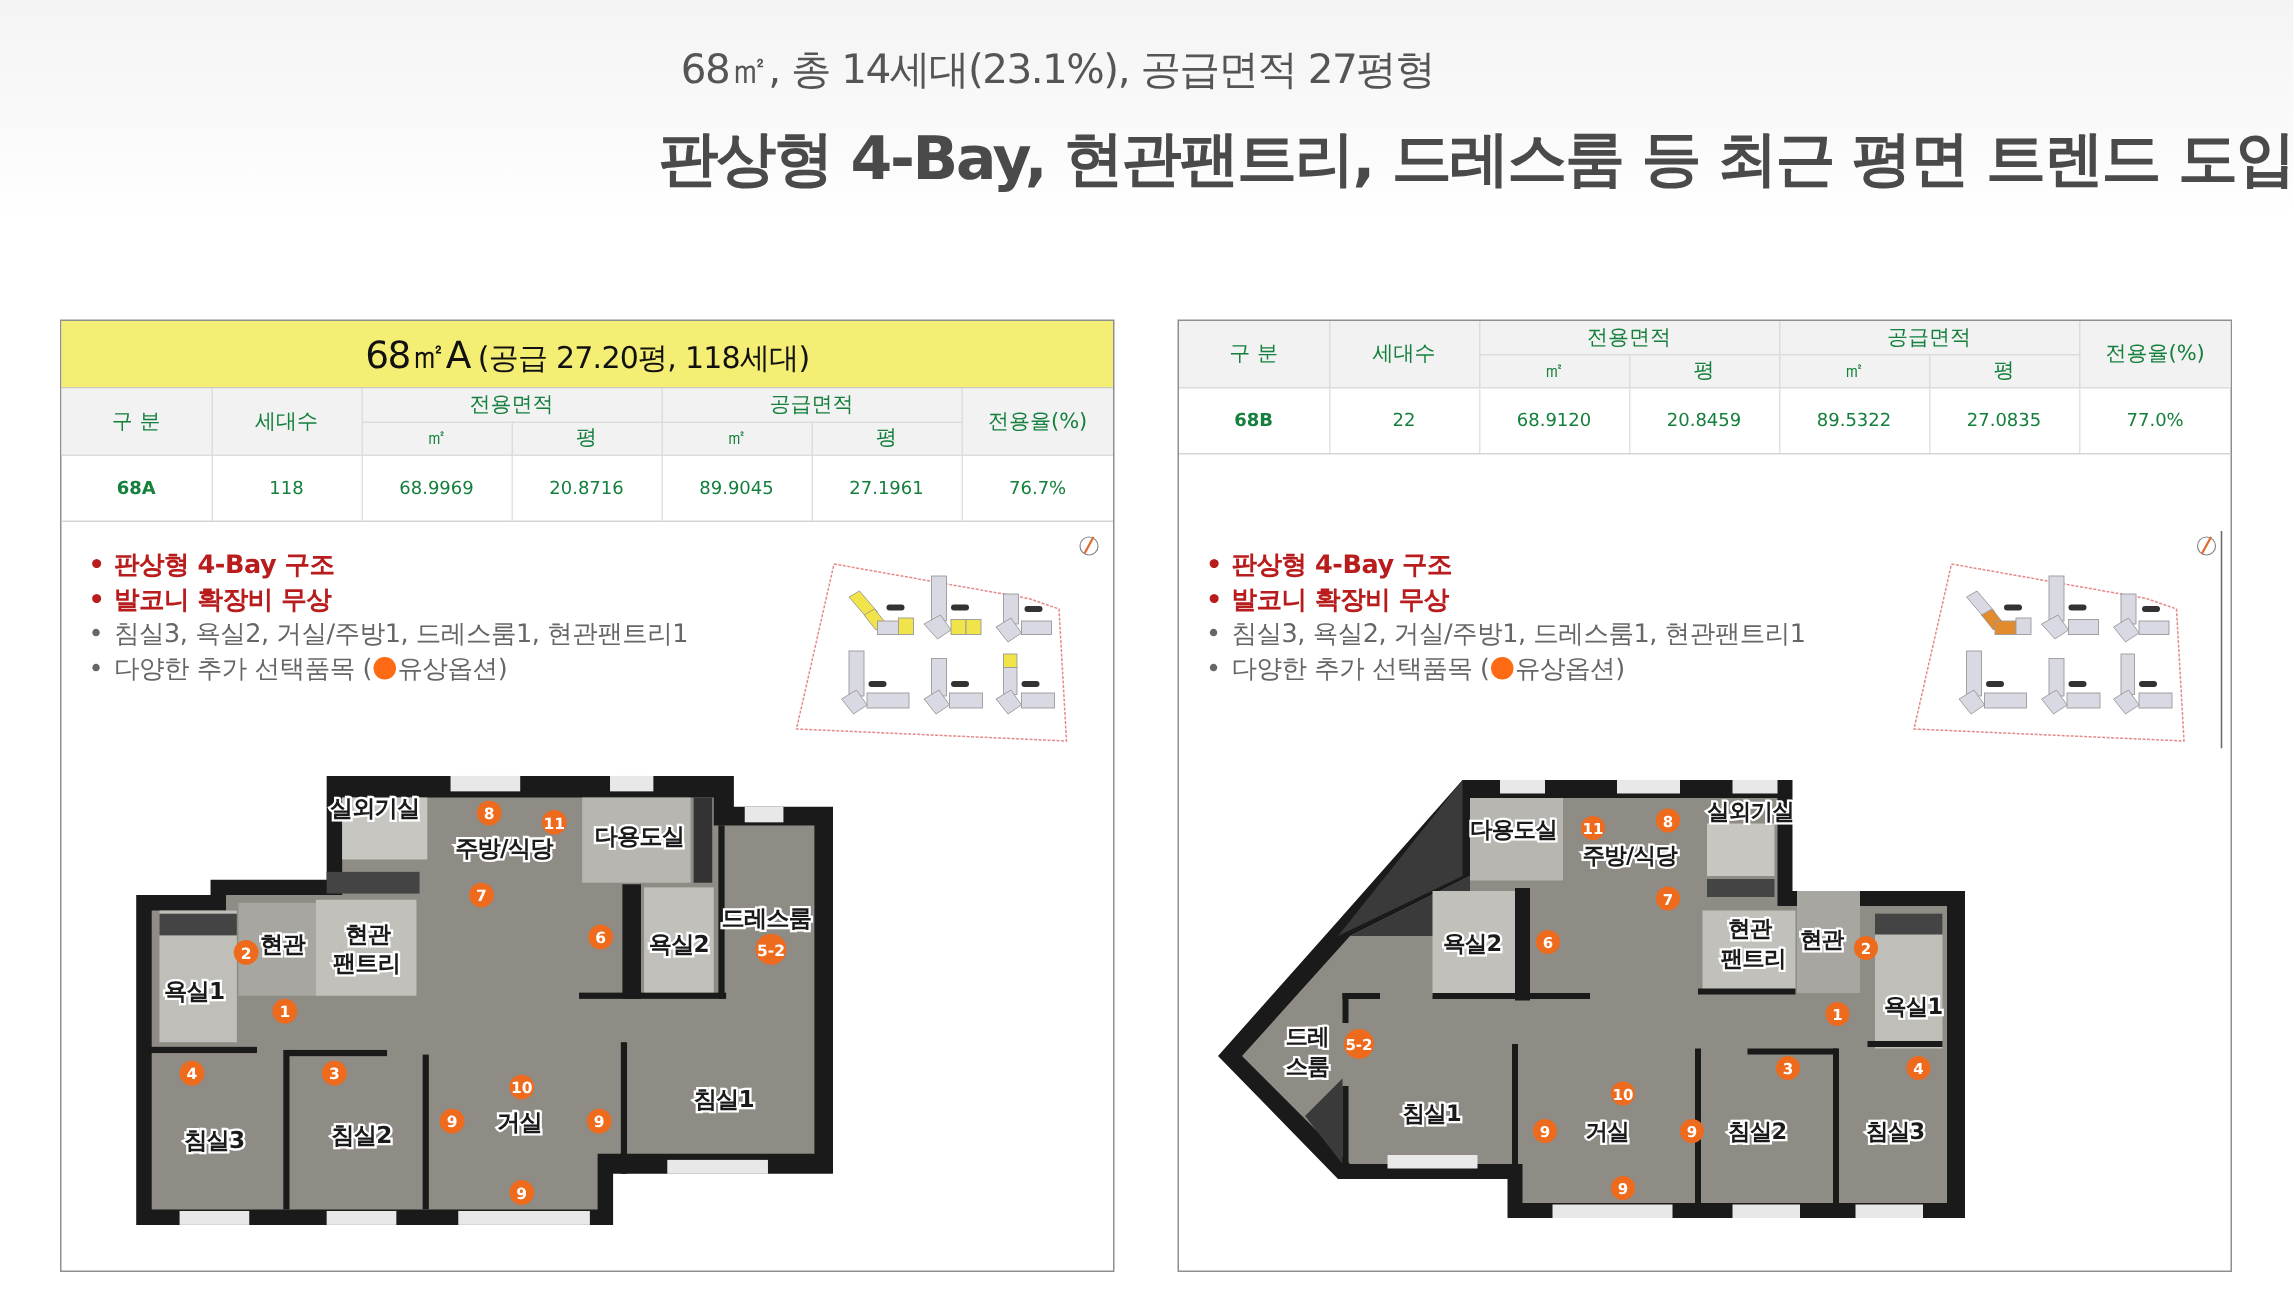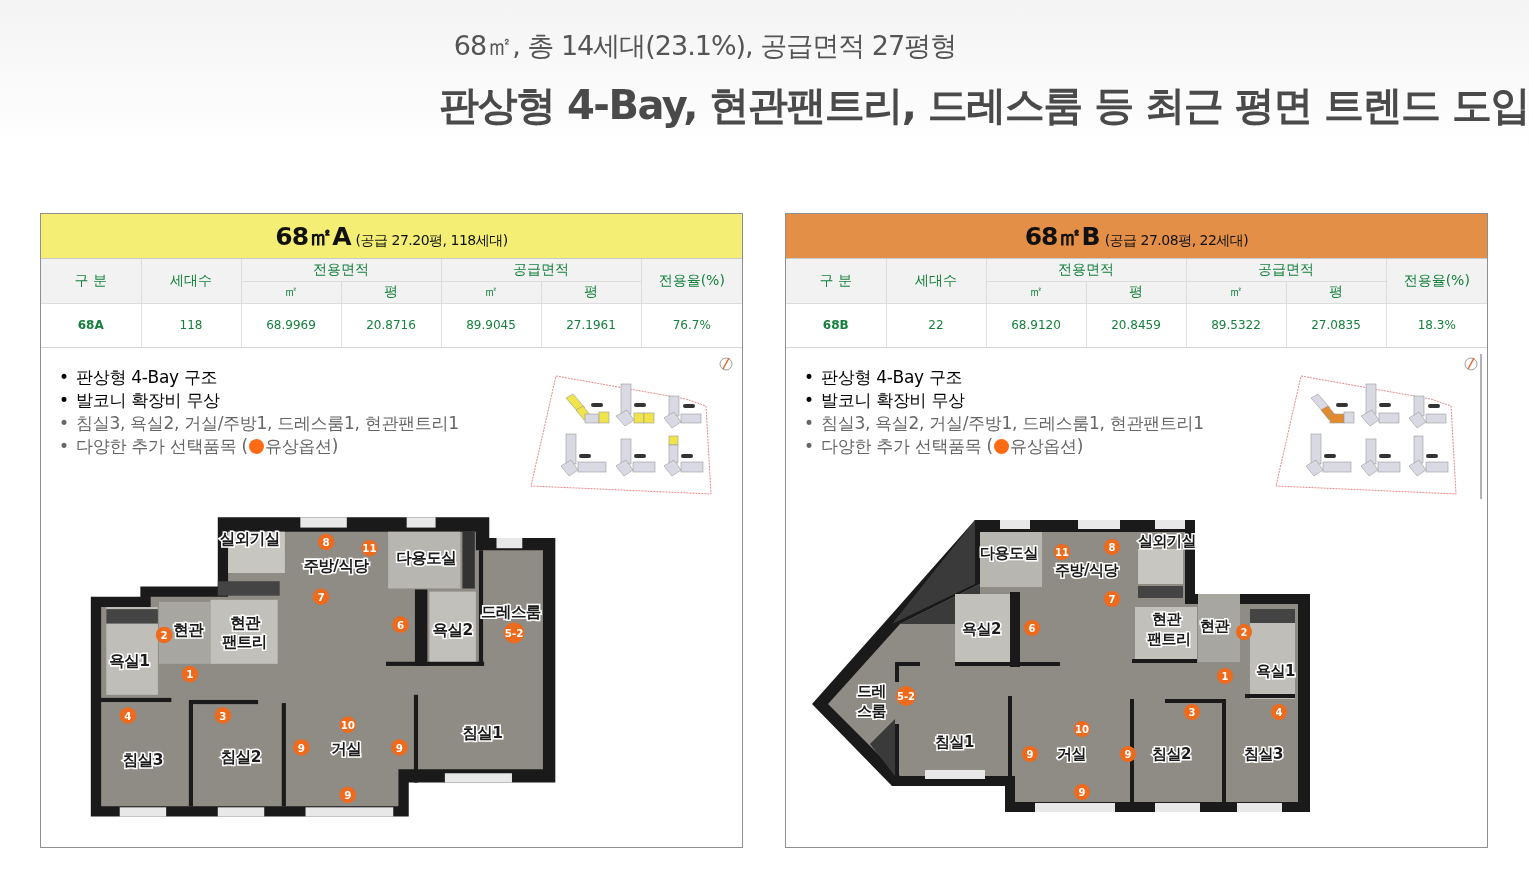--- a/index.html
+++ b/index.html
@@ -23,22 +23,22 @@
       position: absolute; top: 213px; width: 703px; height: 635px;
       border: 1px solid #8f8f8f; background: #fff;
     }
     .panel.a { left: 40px; }
     .panel.b { left: 785px; }
 
     .panel-head {
       height: 45px; line-height: 45px; text-align: center;
       border-bottom: 1px solid #c9c9c9; color: #111;
     }
-    .panel-head .type { font-size: 25px; font-weight: bold; letter-spacing: -1px; }
-    .panel-head .supply { font-size: 14px; letter-spacing: -0.5px; }
+    .panel-head .type { font-size: 25px; font-weight: normal; letter-spacing: -1px; }
+    .panel-head .supply { font-size: 20px; letter-spacing: -0.5px; }
 
     table.spec {
       width: 100%; border-collapse: collapse; table-layout: fixed;
       font-size: 15px; color: #15803d;
     }
     table.spec th {
       background: #f2f2f2; font-weight: normal; font-size: 14px;
       border: 1px solid #dcdcdc; height: 22px; text-align: center;
     }
     table.spec th.tall { height: 44px; }
@@ -52,21 +52,21 @@
     table.spec th:last-child, table.spec td:last-child { border-right: none; }
 
     .features {
       position: absolute; left: 18px; top: 152px; list-style: none;
       font-size: 17px; line-height: 23px; letter-spacing: -0.3px;
     }
     .features li { position: relative; padding-left: 17px; }
     .features li::before {
       content: "•"; position: absolute; left: 0; top: 0;
     }
-    .features li.strong { color: #000000; font-weight: normal; }
+    .features li.strong { color: #b91c1c; font-weight: bold; }
     .features li.plain { color: #666; }
     .features .opt-dot {
       display: inline-block; width: 15px; height: 15px; border-radius: 50%;
       background: #ff6a14; vertical-align: -2px; margin: 0 1px;
     }
 
     .siteplan {
       position: absolute; top: 140px; width: 218px; height: 145px; background: #fff;
     }
     .panel.a .siteplan { left: 480px; }
@@ -282,24 +282,20 @@
         </g>
       <g>
           <circle class="badge-c" cx="282" cy="38" r="8"></circle>
           <text class="badge-t" x="282" y="42" text-anchor="middle">11</text>
         </g>
     </svg>
   </div>
 </div>
 
 <div class="panel b">
-  <div class="panel-head" style="background:#e38f47;">
-    <span class="type">68㎡B</span>
-    <span class="supply">(공급 27.08평, 22세대)</span>
-  </div>
   <table class="spec">
     <colgroup>
       <col style="width:100px">
         <col style="width:100px">
         <col style="width:100px">
         <col style="width:100px">
         <col style="width:100px">
         <col style="width:100px">
         <col>
     </colgroup>
@@ -317,21 +313,21 @@
       <th>㎡</th>
       <th>평</th>
     </tr>
     <tr>
       <td class="code">68B</td>
       <td>22</td>
       <td>68.9120</td>
       <td>20.8459</td>
       <td>89.5322</td>
       <td>27.0835</td>
-      <td>18.3%</td>
+      <td>77.0%</td>
     </tr>
   </tbody>
     </table>
 
   <ul class="features">
     <li class="strong">판상형 4-Bay 구조</li>
     <li class="strong">발코니 확장비 무상</li>
     <li class="plain">침실3, 욕실2, 거실/주방1, 드레스룸1, 현관팬트리1</li>
     <li class="plain"><span>다양한 추가 선택품목 (</span><span class="opt-dot"></span><span>유상옵션)</span></li>
   </ul>

